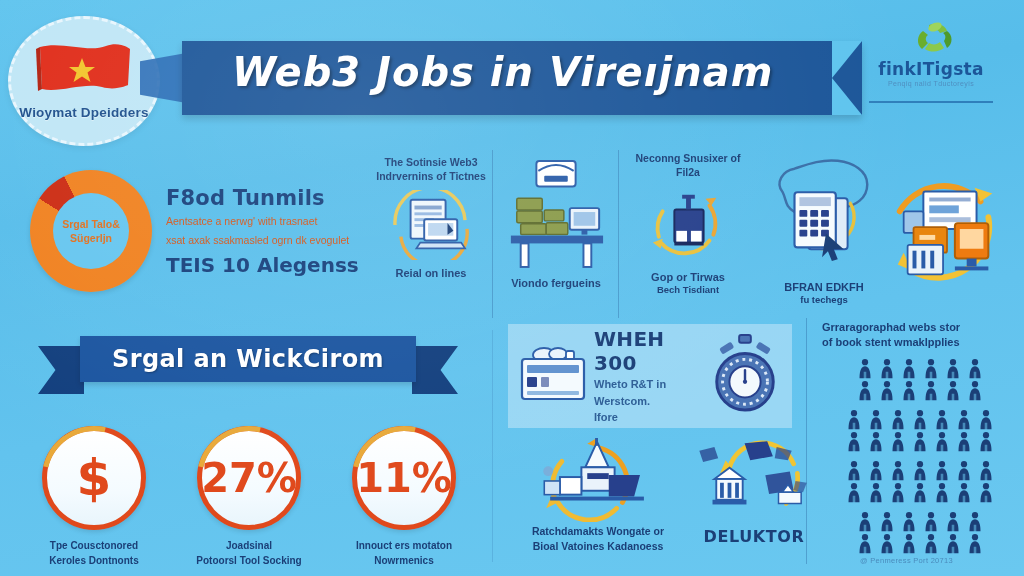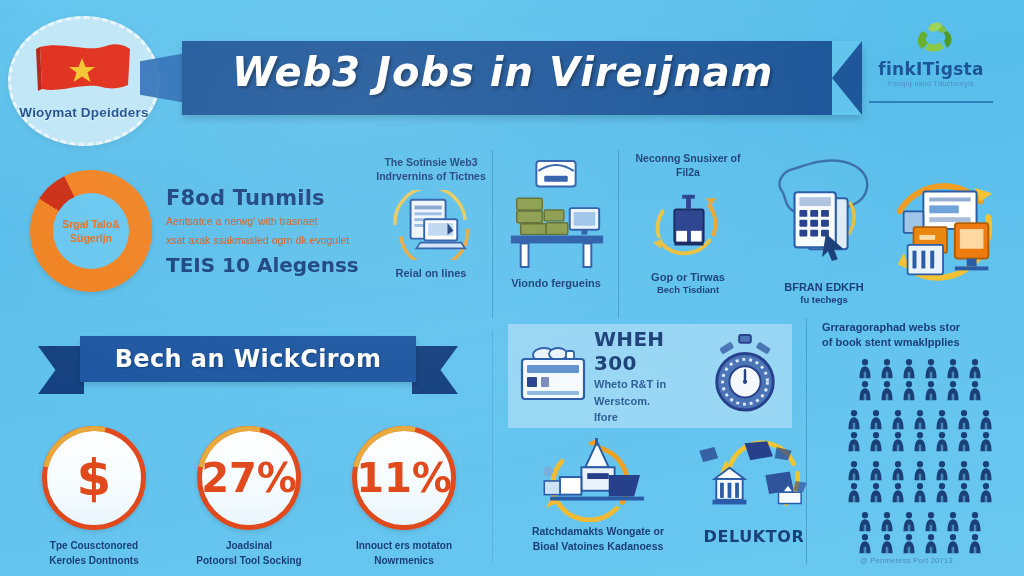--- a/index.html
+++ b/index.html
@@ -410,21 +410,21 @@
             <rect x="53" y="86" width="4" height="18"></rect>
           </g>
       </svg>
     </div>
   </div>
 
   <div class="ribbon2">
     <div class="tl"></div>
     <div class="tr"></div>
     <div class="band"></div>
-    <h2>Bech an WickCirom</h2>
+    <h2>Srgal an WickCirom</h2>
   </div>
 
   <div class="kpi-row">
 
     <div class="kpi">
       <div class="ring">
         <div class="val dollar">$</div>
       </div>
       <div class="cap">
         <div>Tpe Cousctonored</div>

